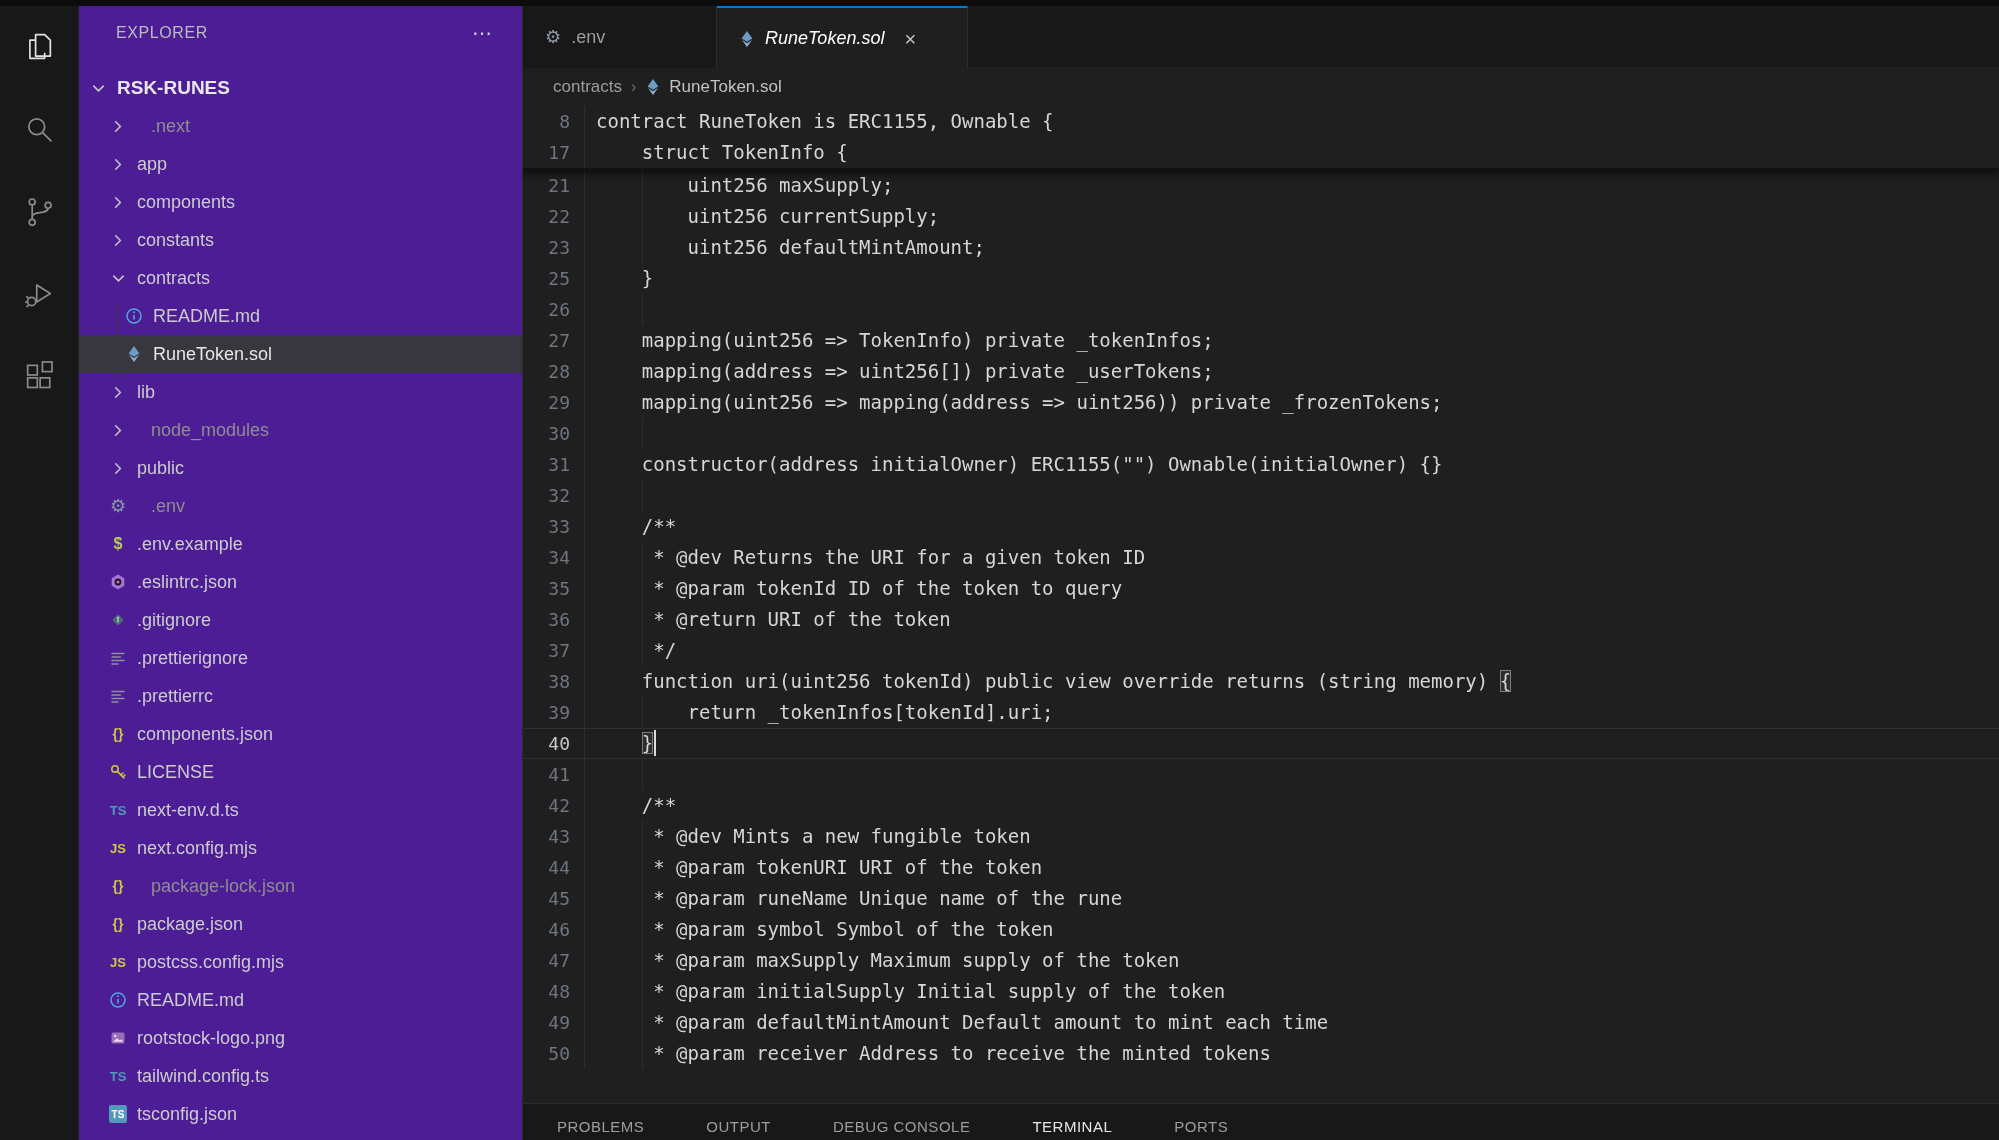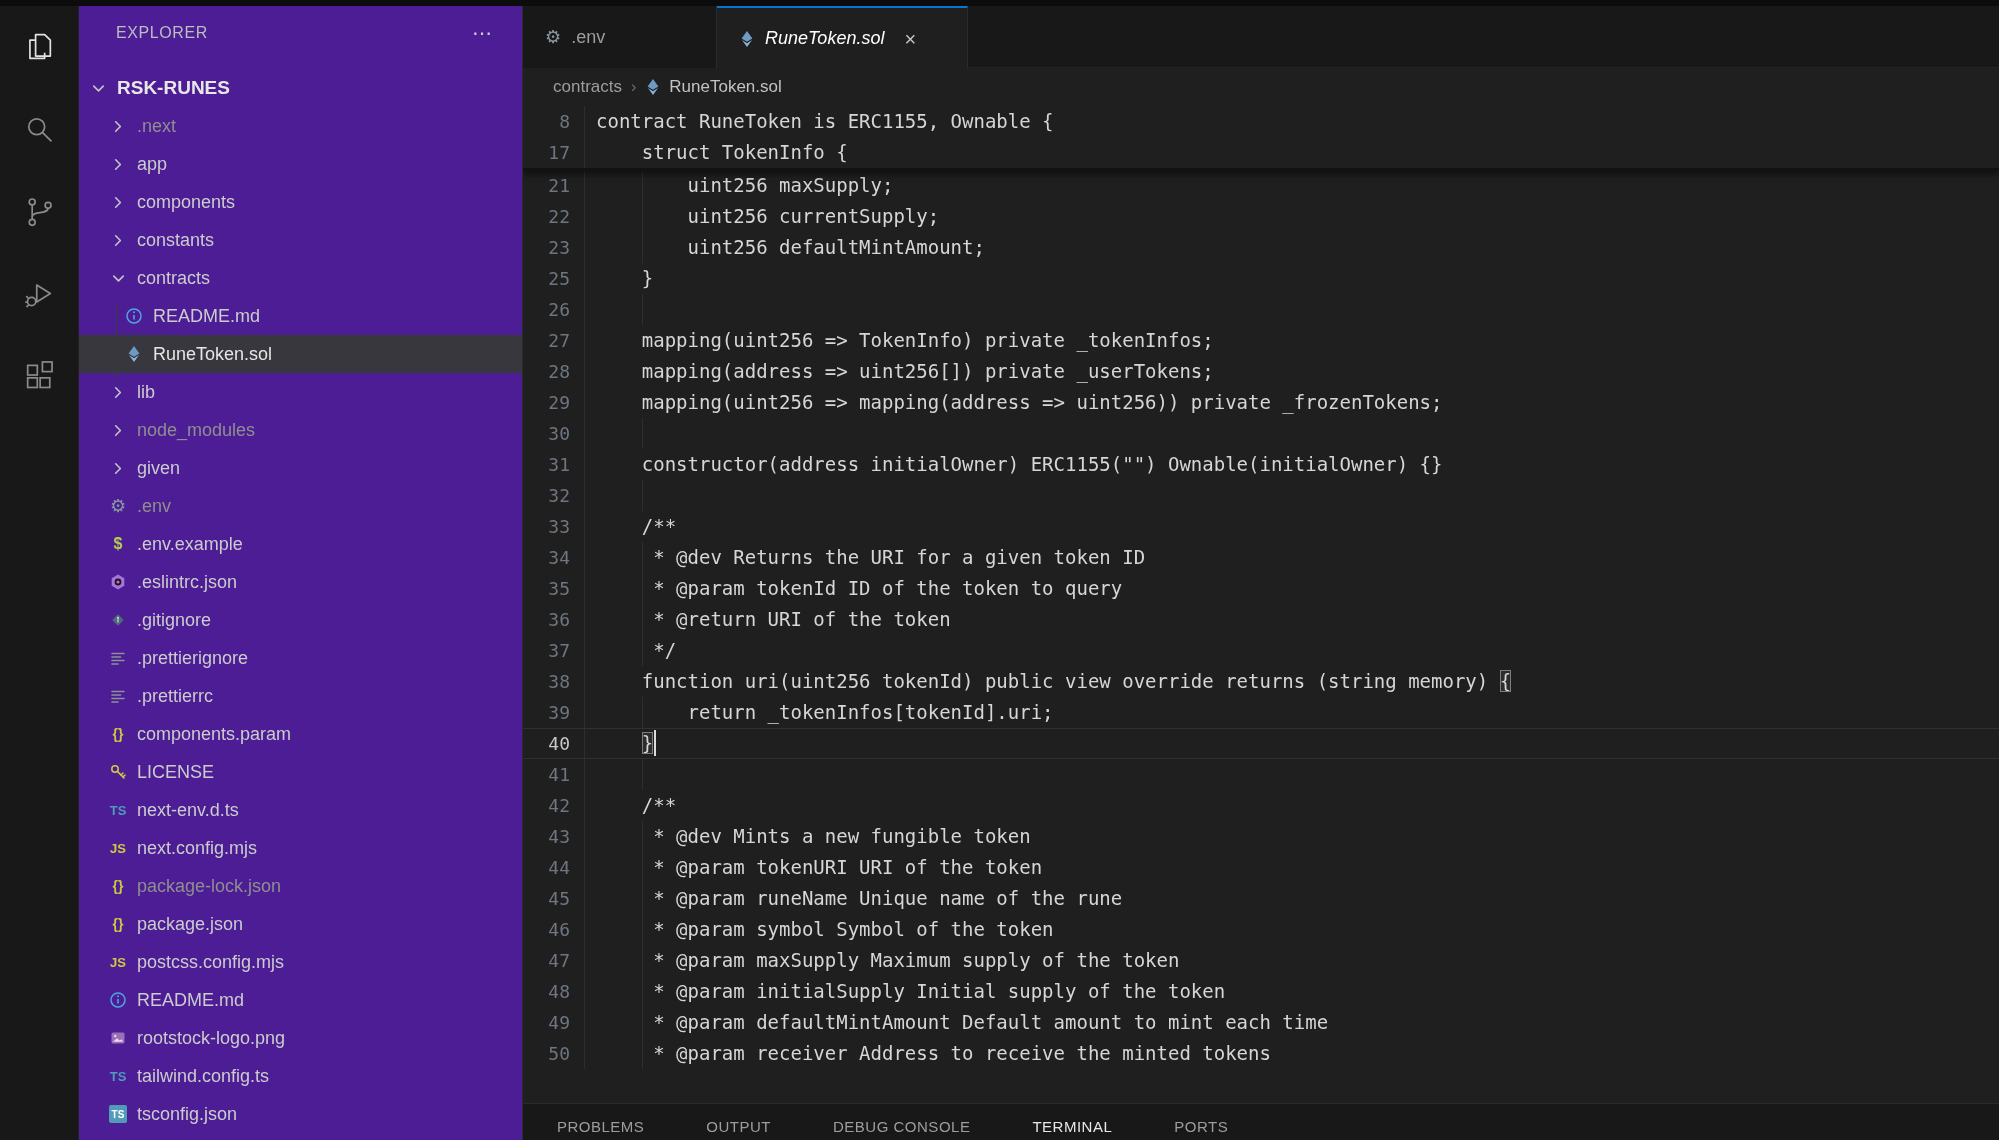--- a/index.html
+++ b/index.html
@@ -22,21 +22,21 @@
   
   .sidebar { position:absolute; left:79px; top:6px; width:444px; height:1134px;
              background:#4c1d95; border-right:1px solid #2b2b2b; }
   .sb-header { display:flex; align-items:center; justify-content:space-between;
                padding:18px 28px 0 37px; color:#bdbdbd; font-size:16px; letter-spacing:.6px; }
   .sb-ellipsis { color:#cfcfcf; font-size:20px; letter-spacing:2px; cursor:pointer; line-height:10px; }
   .tree { position:absolute; left:0; top:63px; width:443px; }
   .trow { height:38px; display:flex; align-items:center; color:#cccccc; font-size:18px;
           cursor:pointer; white-space:nowrap; }
   .trow.selected { background:#37373d; color:#e6e6e6; }
-  .trow.dim { color:#8f8f8f; }
+  .trow.dim { color:#8f8f8f;gap:14px; }
   .trow.dim .chev svg { stroke:#8a8a8a; }
   .trow.root { font-weight:bold; color:#e7e7e7; font-size:19px; }
   .trow.root .ticon { margin-left:9px; }
   .trow .ticon { width:20px; height:20px; margin-left:29px; margin-right:9px; flex:0 0 auto;
                  display:flex; align-items:center; justify-content:center; position:relative; }
   .trow.nested .ticon { margin-left:45px; }
   .trow.root  .ticon { margin-left:9px; width:20px; }
   .chev svg { width:17px; height:17px; stroke:#c5c5c5; fill:none; stroke-width:1.7; }
   .nested-guide { position:absolute; left:37px; top:297px; width:1px; height:76px; background:#3c3c3c; }
   .ficon-txt { font-weight:bold; font-size:13px; font-family:"Liberation Sans",sans-serif; }
@@ -250,21 +250,21 @@
           <span>node_modules</span>
         </div>
         <div class="trow">
           <span class="ticon">
             <span class="chev">
               <svg width="17" height="17" viewBox="0 0 18 18">
                 <polyline points="6 4 11 9 6 14" fill="none" stroke="currentColor" stroke-width="1.7" stroke-linecap="round" stroke-linejoin="round" style="stroke:#c5c5c5"></polyline>
               </svg> 
             </span>
           </span>
-          <span>given</span>
+          <span>public</span>
         </div>
         <div class="trow dim">
           <span class="ticon">
             <span class="gear-glyph">⚙</span>
           </span>
           <span>.env</span>
         </div>
         <div class="trow">
           <span class="ticon">
             <span class="ficon-txt" style="color:#b8cc52;font-size:16px">$</span>
@@ -322,21 +322,21 @@
                 </g>
               </svg>
             </span>
           </span>
           <span>.prettierrc</span>
         </div>
         <div class="trow">
           <span class="ticon">
             <span class="ficon-txt" style="color:#cbcb41;font-size:14px">{}</span>
           </span>
-          <span>components.param</span>
+          <span>components.json</span>
         </div>
         <div class="trow">
           <span class="ticon">
             <span>
               <svg width="18" height="18" viewBox="0 0 18 18">
                 <g stroke="#cbcb41" stroke-width="1.5" fill="none" stroke-linecap="round">
                   <circle cx="6" cy="6" r="3.2"></circle>
                   <line x1="8.4" y1="8.4" x2="15" y2="15"></line>
                   <line x1="12" y1="12" x2="14" y2="10"></line>
                   <line x1="14" y1="14" x2="16" y2="12"></line>

